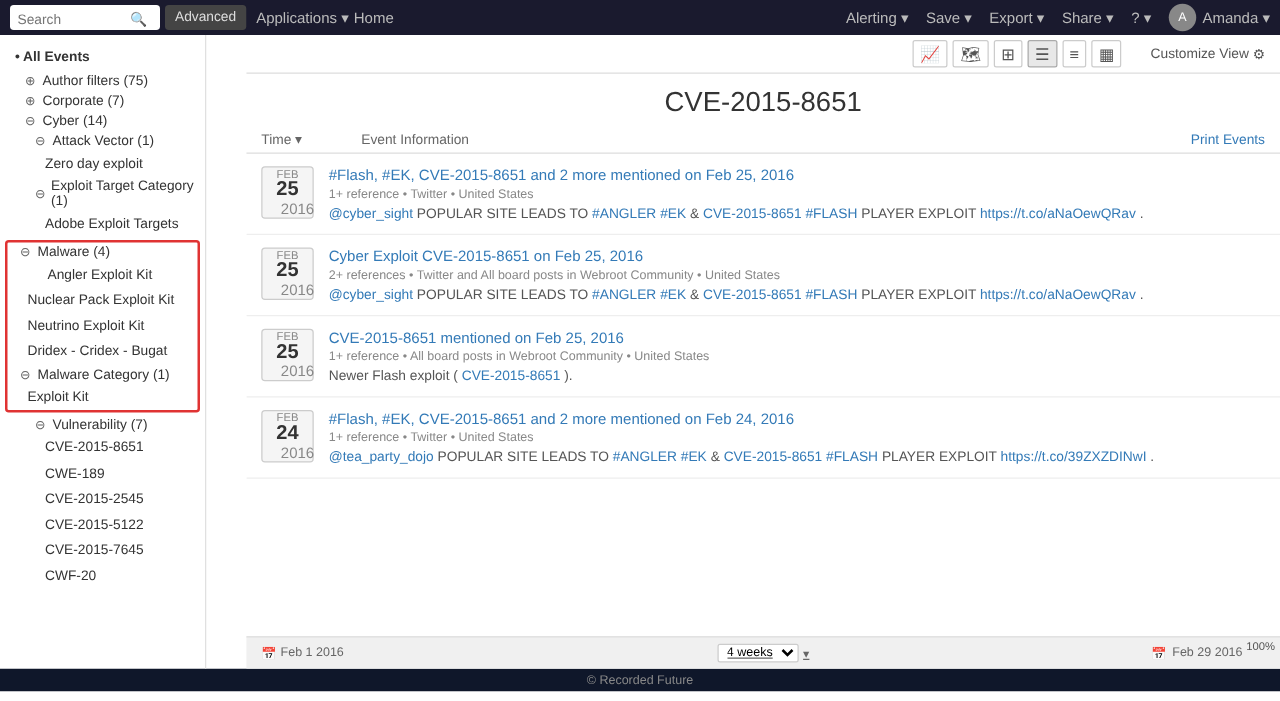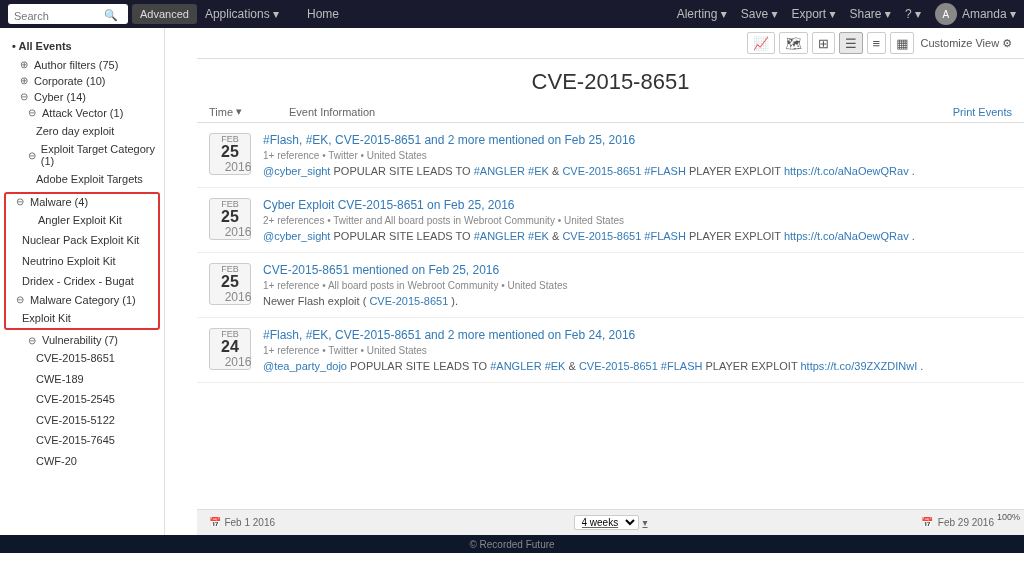--- a/index.html
+++ b/index.html
@@ -43,21 +43,21 @@
       border: none;
       border-radius: 3px;
       padding: 2px 8px;
       font-size: 11px;
       cursor: pointer;
       height: 20px;
     }
     .nav-links {
       display: flex;
       align-items: center;
-      gap: 28px;
+      gap: 4px;
       margin-left: 4px;
     }
     .nav-link {
       color: #bbb;
       font-size: 12px;
       cursor: pointer;
       text-decoration: none;
     }
     .nav-right {
       margin-left: auto;
@@ -173,20 +173,21 @@
       background: #e8e8e8;
       border-color: #aaa;
     }
     .customize-view {
       font-size: 11px;
       color: #555;
       cursor: pointer;
       display: flex;
       align-items: center;
       gap: 3px;
+      margin-left: 17px;
     }
 
     
     .page-title-row {
       text-align: center;
       padding: 10px 0 6px 0;
       font-size: 22px;
       color: #333;
       font-weight: 300;
     }
@@ -340,21 +341,21 @@
   <div class="sidebar">
     <div class="sidebar-item root">• All Events</div>
 
     <div class="sidebar-group-header indent-1">
       <span class="toggle-icon">⊕</span>
       <span>Author filters (75)</span>
     </div>
 
     <div class="sidebar-group-header indent-1">
       <span class="toggle-icon">⊕</span>
-      <span>Corporate (10)</span>
+      <span>Corporate (7)</span>
     </div>
 
     <div class="sidebar-group-header indent-1">
       <span class="toggle-icon">⊖</span>
       <span>Cyber (14)</span>
     </div>
 
     <div class="sidebar-group-header indent-2">
       <span class="toggle-icon">⊖</span>
       <span>Attack Vector (1)</span>

